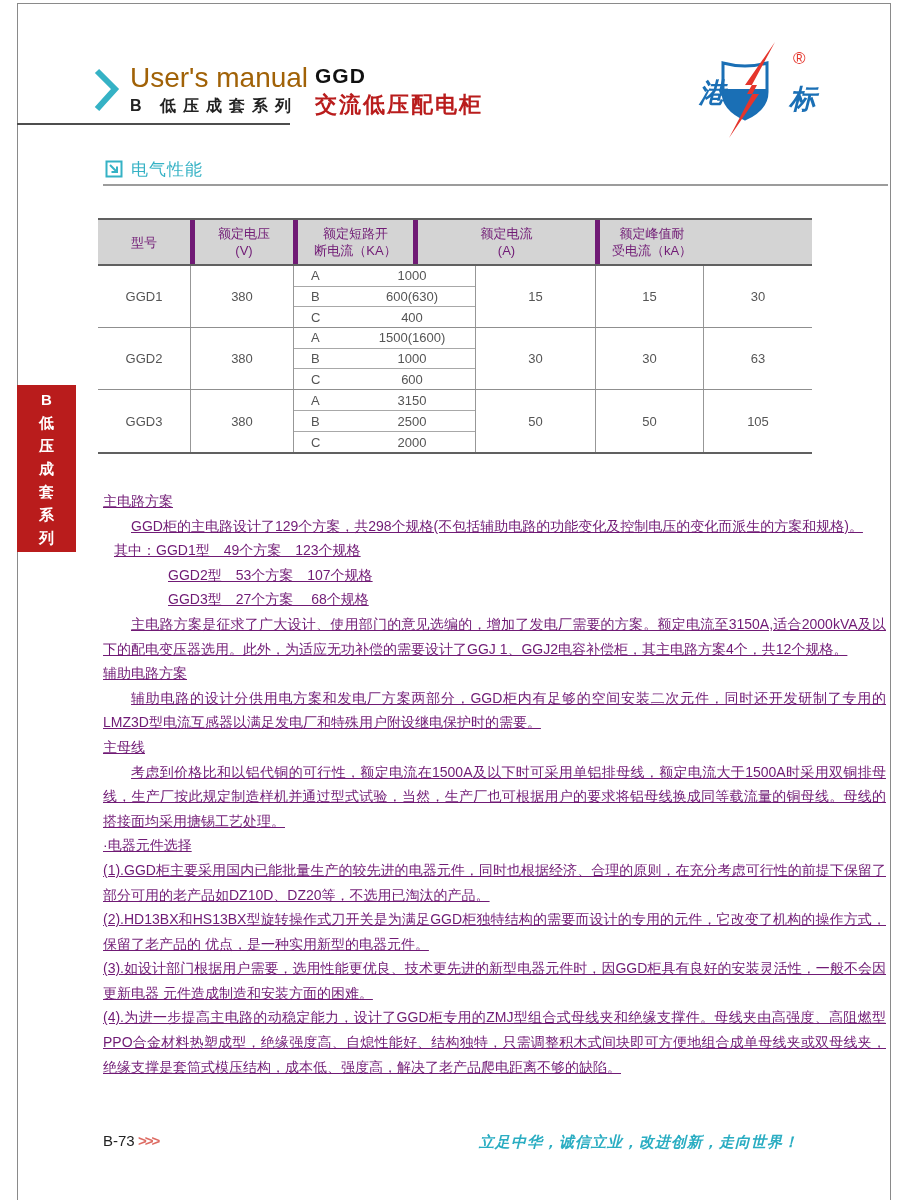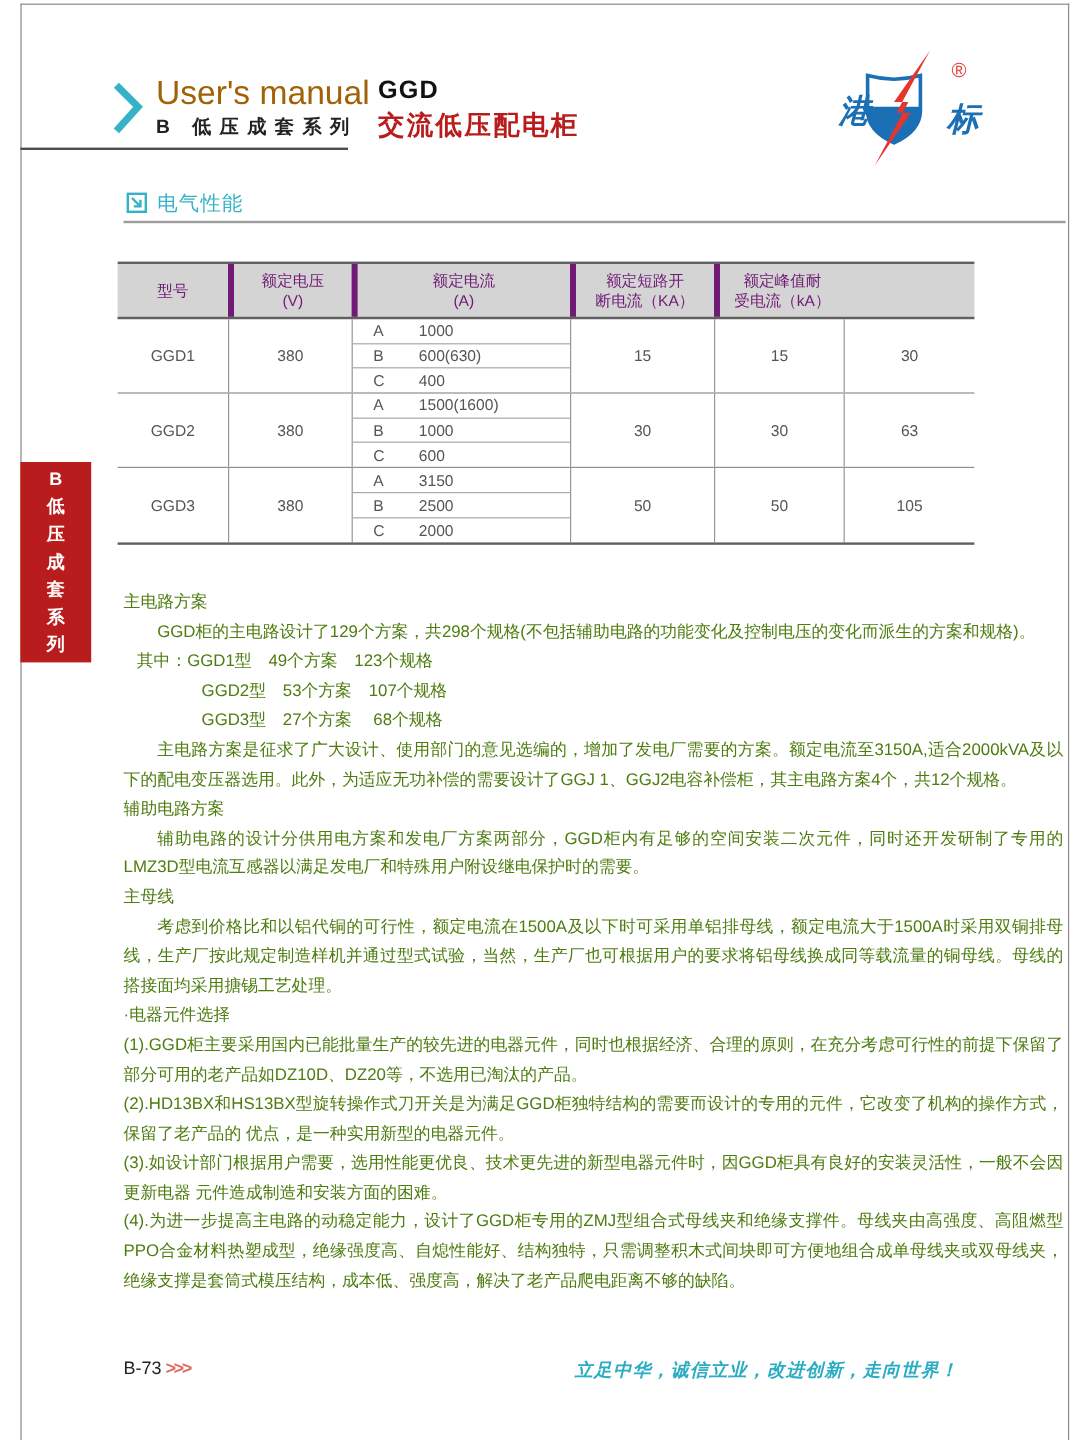--- a/index.html
+++ b/index.html
@@ -42,25 +42,25 @@
   .tbl-header .cell:first-child { border-left:none; }
   .tbl-group { display:flex; height:62px; border-bottom:1px solid #8f8f8f; }
   .tbl-group:last-child { border-bottom:none; }
   .tbl-group .cell { display:flex; align-items:center; justify-content:center; border-left:1px solid #979797; }
   .tbl-group .cell:first-child { border-left:none; }
   .c1{width:92px}.c2{width:103px}.c3{width:182px}.c4{width:120px}.c5{width:108px}.c6{width:109px}
   .cell.current { flex-direction:column; align-items:stretch; justify-content:stretch; padding:0; }
   .sub { flex:1; display:flex; align-items:center; border-bottom:1px solid #a8a8a8; }
   .sub:last-child { border-bottom:none; }
   .sub .code { padding-left:17px; width:55px; }
-  .sub .val  { flex:1; }
-
-  
-  .content { position:absolute; left:103px; top:489px; width:783px; font-size:14px; color:#4d7c0f;
-    line-height:24.6px; text-align:justify; }
+  .sub .val  { flex:1; text-align:center; }
+
+  
+  .content { position:absolute; left:103px; top:489px; width:783px; font-size:14px; color:#701a75;
+    line-height:24.6px; text-align:justify;text-decoration:underline; }
   .content p { margin:0; }
   .p-body { text-indent:2em; }
   .p-sub1 { padding-left:11px; }
   .p-sub2 { padding-left:65px; }
 
   
   .footer-left { position:absolute; left:103px; top:1132px; font-size:15px; color:#222; }
   .footer-chevrons { color:#dd6b62; font-weight:bold; letter-spacing:-2px; font-style:italic; padding-left:3px; }
   .footer-slogan { position:absolute; right:111px; top:1133px; font-size:15px; color:#2aadc2;
     font-style:italic; font-weight:bold; letter-spacing:1px; }
@@ -101,24 +101,24 @@
 </svg>
 <div class="section-title">电气性能</div>
 <div class="section-rule"></div>
 <div class="table-caption">基本电气参数</div>
 
 <div class="tbl">
   <div class="tbl-header">
     <div class="cell c1">型号</div>
     <div class="cell c2">额定电压
 (V)</div>
+    <div class="cell c4">额定短路开
+断电流（KA）</div>
     <div class="cell c3">额定电流
 (A)</div>
-    <div class="cell c4">额定短路开
-断电流（KA）</div>
     <div class="cell c6">额定峰值耐
 受电流（kA）</div>
   </div>
 
   <div class="tbl-group">
     <div class="cell c1">GGD1</div>
     <div class="cell c2">380</div>
     <div class="cell c3 current">
       <div class="sub">
         <span class="code">A</span>

